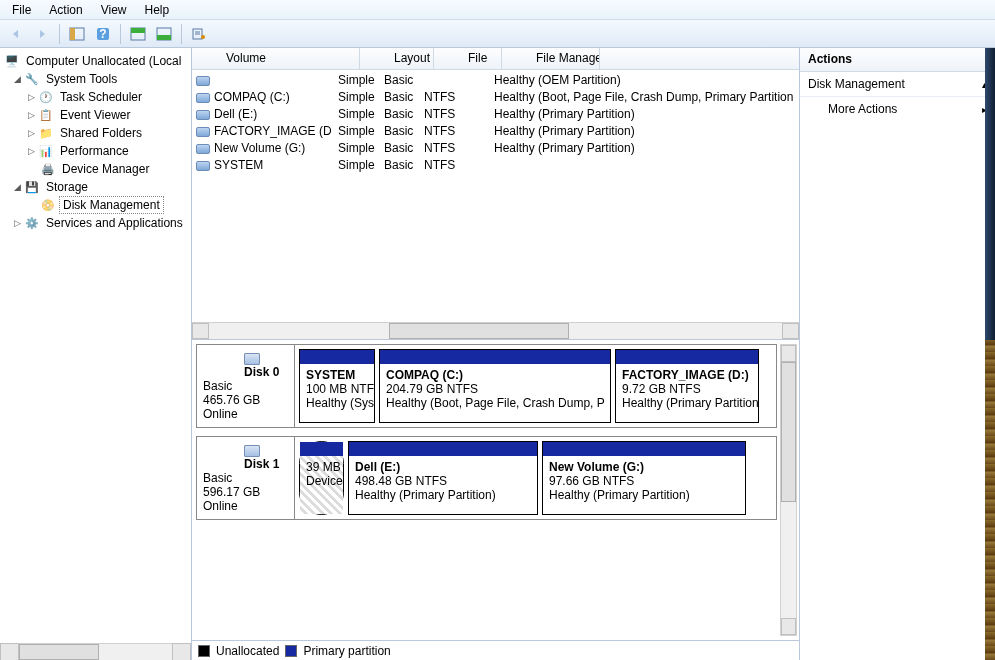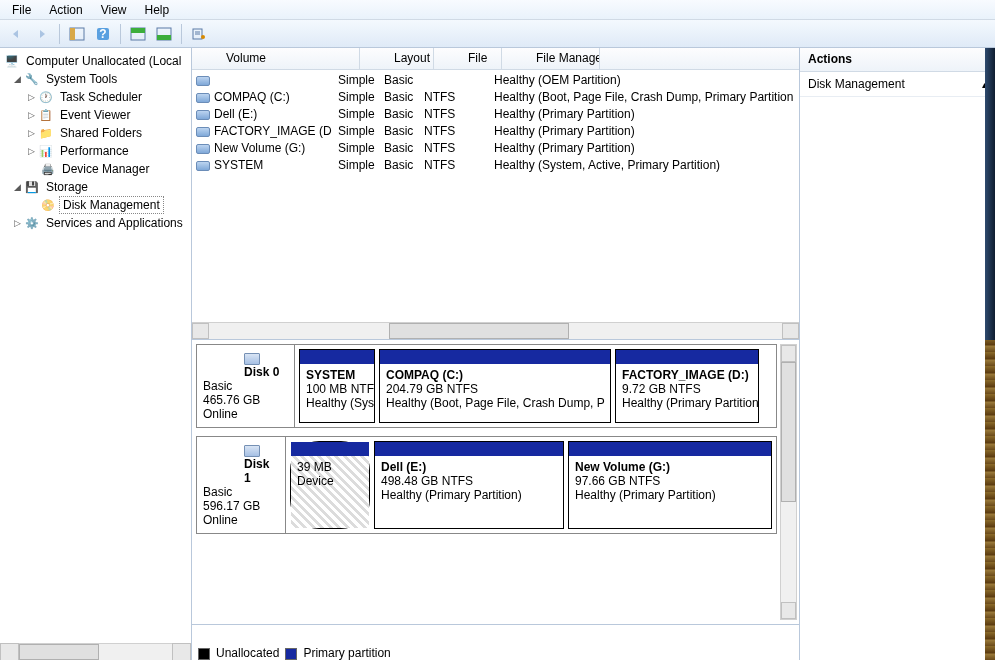--- a/index.html
+++ b/index.html
@@ -45,21 +45,21 @@
 .disk-parts { flex:1; padding:4px; display:flex; gap:4px; }
 .part { border:1px solid #000; display:flex; flex-direction:column; }
 .part .stripe { height:14px; background:#1629a0; }
 .part .pbody { padding:4px 6px; flex:1; white-space:nowrap; overflow:hidden; }
 .part.hatched .pbody { background: repeating-linear-gradient(45deg,#fff,#fff 3px,#dcdcdc 3px,#dcdcdc 6px); }
 .part .pname { font-weight:bold; }
 .disk-vscroll { position:absolute; top:4px; right:2px; bottom:4px; width:17px; background:#f0f0f0; border:1px solid #d0d0d0; display:flex; flex-direction:column; }
 .disk-vscroll .arr { height:17px; background:#e8e8e8; border:1px solid #c0c0c0; }
 .disk-vscroll .thumb { flex:0 0 140px; background:#e0e0e0; border:1px solid #b0b0b0; }
 .disk-vscroll .track { flex:1; }
-.legend { height:36px; border-top:1px solid #b9c8db; display:flex; align-items:flex-end; padding:0 6px; gap:6px; }
+.legend { height:20px; border-top:1px solid #b9c8db; display:flex; align-items:center; padding:0 6px; gap:6px; }
 .swatch { width:12px; height:12px; display:inline-block; border:1px solid #666; }
 .actions { width:195px; background:#fff; display:flex; flex-direction:column; }
 .actions-hdr { height:24px; background:linear-gradient(#fdfdfe,#eef3f9); border-bottom:1px solid #d0dae5; padding:4px 8px; font-weight:bold; }
 .act-section { padding:5px 8px; border-bottom:1px solid #e8edf3; display:flex; align-items:center; justify-content:space-between; cursor:default; }
 .act-sub { padding:5px 8px 5px 28px; display:flex; align-items:center; justify-content:space-between; cursor:default; }
 .right-edge { position:absolute; right:0; top:48px; bottom:0; width:10px; background:linear-gradient(90deg,#2e4a6e,#0f1d30); }
 .right-img { position:absolute; right:0; top:340px; bottom:0; width:10px; background:repeating-linear-gradient(0deg,#6a4a1a,#9a7a3a 6px,#5a3a10 7px,#8a6a2a 14px); }
 .tri-up::before { content:"▴"; font-size:10px; }
 .tri-right::before { content:"▸"; font-size:10px; }
 </style>
@@ -227,21 +227,20 @@
             <div class="c-lay">Simple</div>
             <div class="c-typ">Basic</div>
             <div class="c-fs">NTFS</div>
             <div class="c-stat">Healthy (Primary Partition)</div>
           </div>
           <div class="vol-row">
             <div class="c-vol vcell v-icon"><span class="diskicon"></span><span>SYSTEM</span></div>
             <div class="c-lay">Simple</div>
             <div class="c-typ">Basic</div>
             <div class="c-fs">NTFS</div>
-            <div class="c-stat">Healthy (System, Active, Primary Partition)</div>
           </div>
         </div>
       <div class="vol-hscroll">
           <div class="arr"></div>
           <div class="thumb"></div>
           <div class="track"></div>
           <div class="arr"></div>
         </div>
     </div>
     <div class="disks" id="disks-container">
@@ -280,21 +279,21 @@
           </div>
         </div>
         <div class="disk-block">
           <div class="disk-label">
             <div class="dname"><span class="disk-icon"></span>Disk 1</div>
             <div>Basic</div>
             <div>596.17 GB</div>
             <div>Online</div>
           </div>
           <div class="disk-parts">
-            <div class="part hatched" style="width: 80px; border-radius: 29px;">
+            <div class="part hatched" style="width: 45px; border-radius: 29px;">
               <div class="stripe"></div>
               <div class="pbody">
                 <div>39 MB</div>
                 <div>Device</div>
               </div>
             </div>
             <div class="part" style="width: 190px;">
               <div class="stripe"></div>
               <div class="pbody">
                 <div class="pname">Dell  (E:)</div>
@@ -326,17 +325,21 @@
       <span>Primary partition</span>
     </div>
   </div>
 
   <div class="actions">
     <div class="actions-hdr">Actions</div>
     <div class="act-section">
         <span>Disk Management</span>
         <span class="tri-up"></span>
       </div>
+    <div class="act-sub">
+        <span>More Actions</span>
+        <span class="tri-right"></span>
+      </div>
   </div>
 </div>
 
 <div class="right-edge"></div>
 <div class="right-img"></div>
 
 </body></html>

